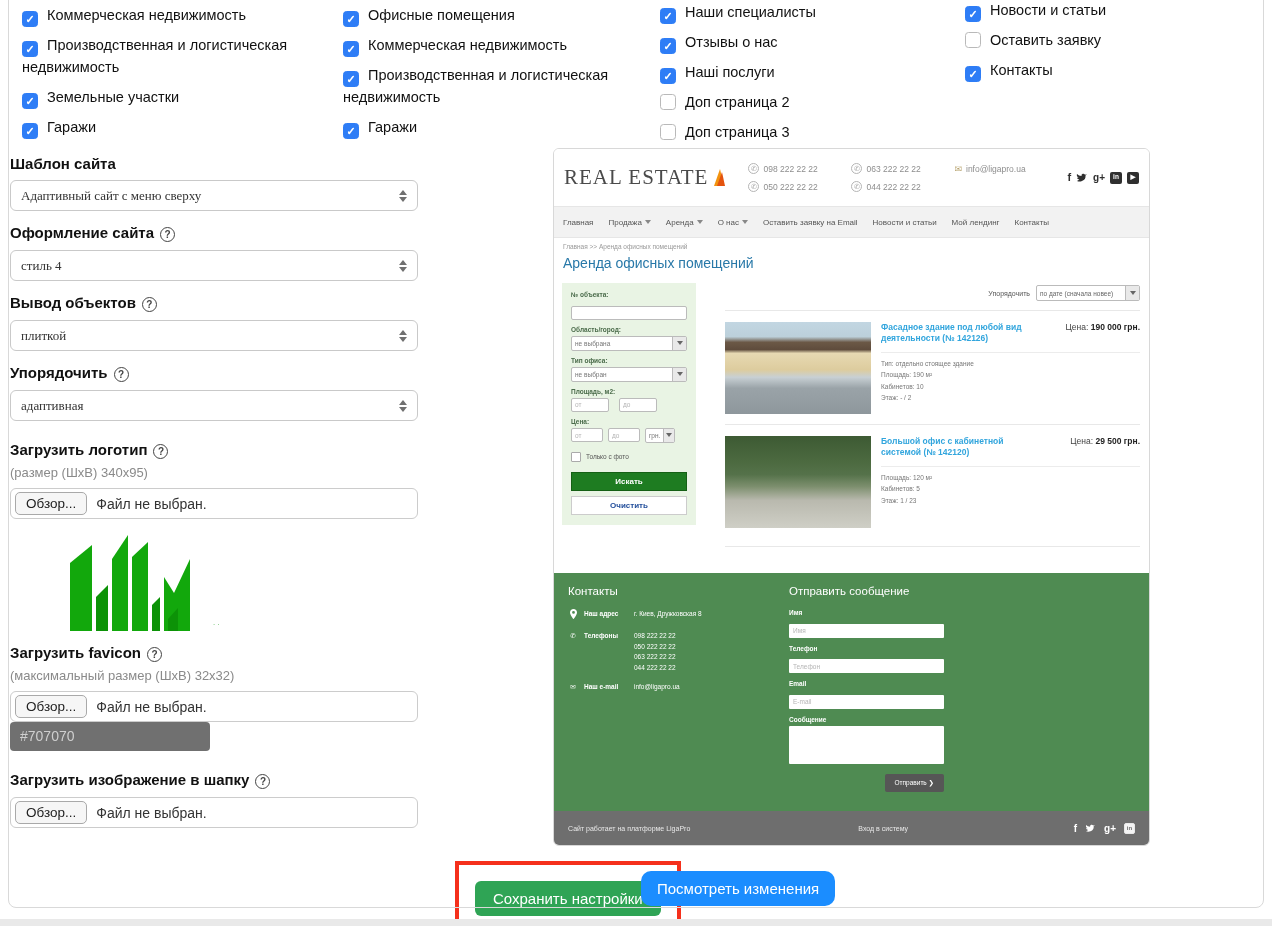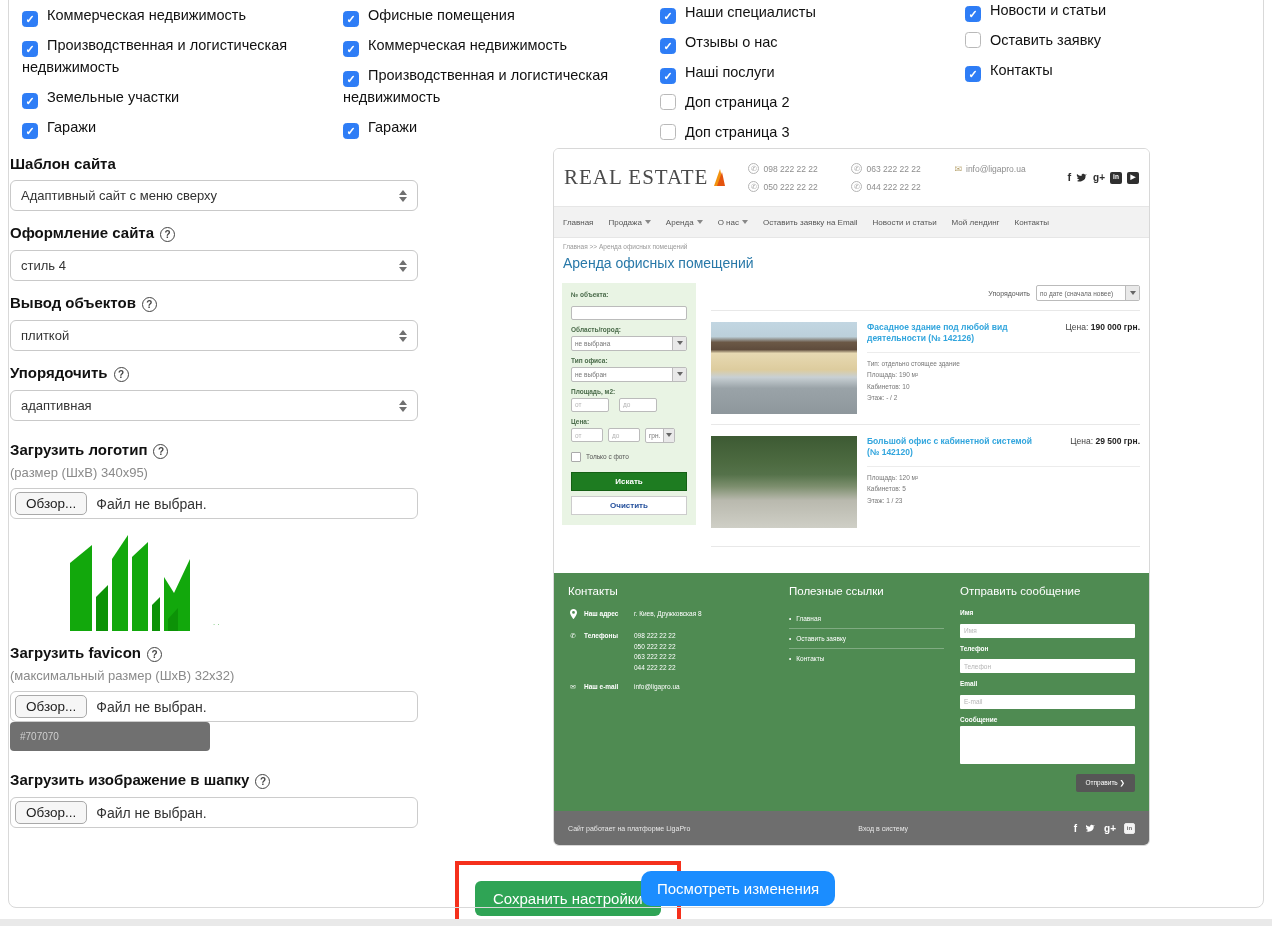--- a/index.html
+++ b/index.html
@@ -22,35 +22,35 @@
   .chkbox.checked::after { content:"✓"; font-weight:bold; }
 
   
   .form-col { position:absolute; left:10px; top:142px; width:408px; }
   .f-label { font-size:15px; font-weight:bold; color:#111; margin:13px 0 8px; }
   .help { display:inline-flex; width:15px; height:15px; border:1.5px solid #444; border-radius:50%;
     font-size:10px; font-weight:bold; color:#444; align-items:center; justify-content:center;
     margin-left:6px; vertical-align:0px; }
   .select { height:31px; border:1px solid #c9c9c9; border-radius:6px; background:#fff;
     display:flex; align-items:center; padding:0 10px; font-size:13px; color:#333; cursor:default; }
-  .select .sel-text { flex:1; }
+  .select .sel-text { flex:1;font-family:Liberation Serif, serif; }
   .updown { display:flex; flex-direction:column; gap:2px; align-items:center; }
   .updown i { display:block; width:0; height:0; border-left:4px solid transparent; border-right:4px solid transparent; }
   .updown i.up { border-bottom:5px solid #707070; }
   .updown i.down { border-top:5px solid #707070; }
   .hint { font-size:13px; color:#8a8a8a; margin:-2px 0 8px; }
   .filefield { height:31px; border:1px solid #ccc; border-radius:6px; display:flex; align-items:center;
     padding-left:4px; background:#fff; }
   .browse-btn { border:1px solid #a9a9a9; border-radius:5px; background:#f6f6f6; font-size:13.5px;
     color:#222; padding:3px 10px; margin-right:9px; font-family:"Liberation Sans",sans-serif; }
   .file-text { font-size:14px; color:#333; }
   .logo-img { margin:16px 0 10px 50px; width:150px; height:96px; position:relative; }
   .logo-dots { position:absolute; right:-12px; bottom:2px; font-size:8px; color:#7ec97e; letter-spacing:2px; }
   .swatch { width:200px; height:29px; background:#707070; border-radius:4px; color:#cfcfcf;
-    font-size:10px; line-height:29px; padding-left:10px; }
+    font-size:14px; line-height:29px; padding-left:10px; }
 
   
   .preview { position:absolute; left:553px; top:148px; width:597px; height:698px; background:#fff;
     border:1px solid #d8d8d8; border-radius:6px; overflow:hidden; display:flex; flex-direction:column; }
   .pv-header { height:57px; display:flex; align-items:center; padding:0 10px; background:#fff; }
   .brand { font-family:"Liberation Serif", serif; font-size:21px; letter-spacing:1px; color:#4a4a4a; white-space:nowrap; }
   .brand-icon { margin-left:4px; }
   .pv-phones { display:grid; grid-template-columns:95px 95px auto; column-gap:8px; row-gap:7px;
     margin-left:22px; font-size:8.5px; color:#8e8e8e; align-items:center; }
   .phone-item { display:flex; align-items:center; gap:4px; white-space:nowrap; }
@@ -90,21 +90,21 @@
   .price-row .s-input { width:32px; }
   .cur-select { width:30px; }
   .photo-row { display:flex; align-items:center; gap:5px; margin:9px 0 8px; font-size:6.5px; color:#555; }
   .mini-box { width:10px; height:10px; border:1px solid #aaa; background:#fff; border-radius:1px; flex:none; }
   .btn-search { width:100%; height:19px; background:#1e7c21; border:1px solid #156015; color:#fff;
     font-size:8px; font-weight:bold; font-family:"Liberation Sans",sans-serif; }
   .btn-clear { width:100%; height:19px; background:#fff; border:1px solid #ccc; color:#234f9b;
     font-size:8px; font-weight:bold; margin-top:5px; font-family:"Liberation Sans",sans-serif; }
 
   
-  .listings { position:absolute; left:157px; right:9px; top:0; }
+  .listings { position:absolute; left:171px; right:9px; top:0; }
   .sort-row { display:flex; justify-content:flex-end; align-items:center; gap:6px; padding-top:8px;
     font-size:7px; color:#555; }
   .sort-select { width:104px; height:16px; border:1px solid #bbb; border-radius:2px; background:#fff;
     display:flex; align-items:center; font-size:6.5px; color:#666; }
   .sort-select .sel-text { flex:1; padding:0 3px; }
   .listing { display:flex; gap:10px; padding:11px 0 10px; border-top:1px solid #e8e8e8; margin-top:9px; }
   .listing + .listing { margin-top:0; }
   .listing:last-child { border-bottom:1px solid #e8e8e8; padding-bottom:18px; }
   .photo { width:146px; height:92px; flex:none; }
   .photo1 { background:linear-gradient(180deg,#c2d6e2 0%,#bcd0da 16%,#6b5846 22%,#5f4c3c 30%,#e7d9b2 34%,#ddcc9e 52%,#c8d0d4 60%,#9aa3a8 72%,#8e979c 100%); }
@@ -441,28 +441,20 @@
             <div>044 222 22 22</div>
           </span>
         </div>
         <div class="ct-row">
           <span class="ct-icon">✉</span>
           <span class="ct-label">Наш e-mail</span>
           <span>info@ligapro.ua</span>
         </div>
       </div>
 
-      <div>
-        <h3 class="ft-title">Полезные ссылки</h3>
-        <ul class="links-list">
-          <li>Главная</li>
-          <li>Оставить заявку</li>
-          <li>Контакты</li>
-        </ul>
-      </div>
 
       <div class="ft-form">
         <h3 class="ft-title">Отправить сообщение</h3>
         <label>Имя</label>
         <input class="ft-input" placeholder="Имя" style="">
         <label class="gap">Телефон</label>
         <input class="ft-input" placeholder="Телефон" style="">
         <label class="gap">Email</label>
         <input class="ft-input" placeholder="E-mail" style="">
         <label class="gap">Сообщение</label>

